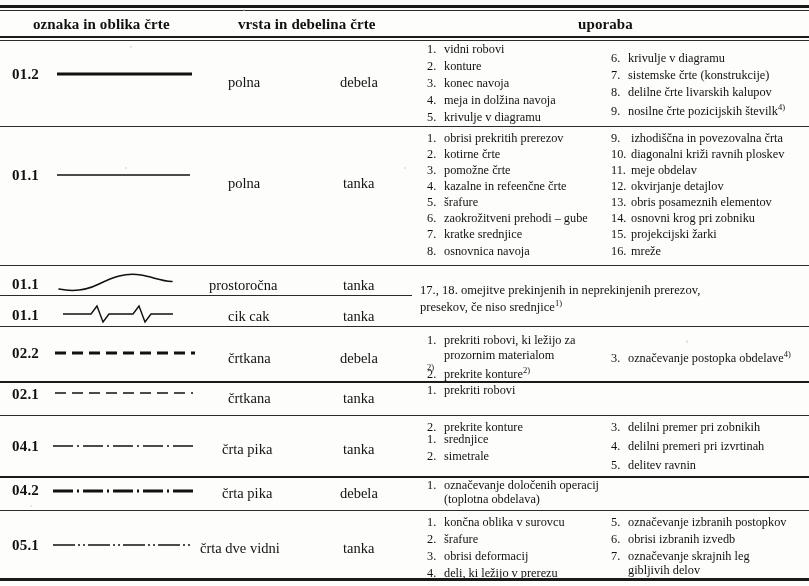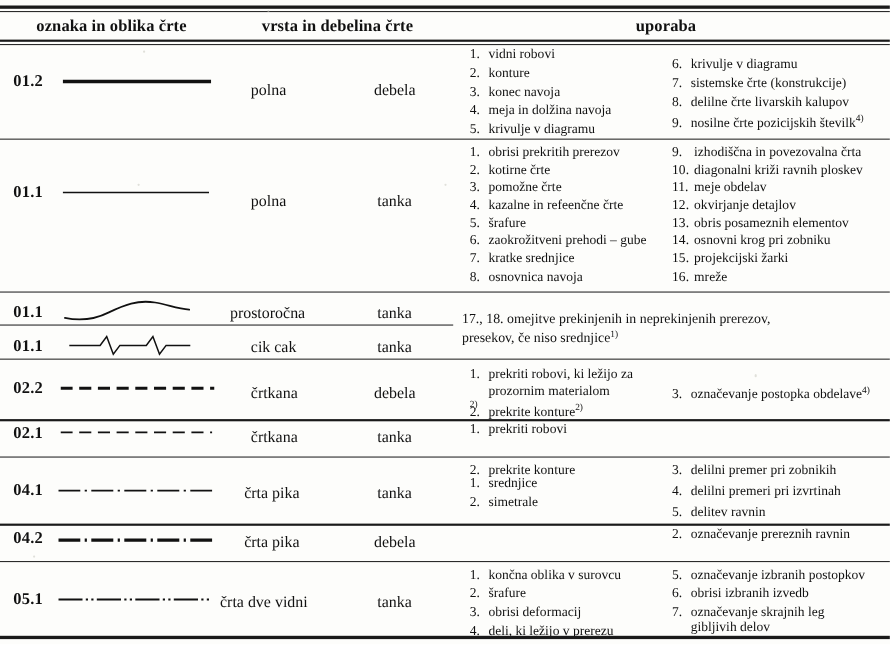--- a/index.html
+++ b/index.html
@@ -297,22 +297,23 @@
 
   <div class="code" style="left:12px; top:482px;">04.2</div>
   <div class="sample" style="left:53px; top:487px;">
     <svg width="140" height="8" viewBox="0 0 140 8">
       <line x1="0" y1="4" x2="140" y2="4" stroke="#111" stroke-width="2.9" stroke-dasharray="20 4 2 4"></line>
     </svg>
   </div>
   <div class="vrsta" style="left:222px; top:485px;">črta pika</div>
   <div class="debelina" style="left:340px; top:485px;">debela</div>
 
-  <div class="use" style="left:611px; top:479px;">
-    <span class="num">2.</span><span class="txt">označevanje prereznih ravnin</span>
+  <div class="use" style="left:427px; top:479px;">
+    <span class="num">1.</span><span class="txt">označevanje določenih operacij</span>
+    <span class="cont">(toplotna obdelava)</span>
   </div>
 
   <div class="rule thin" style="top:510px;"></div>
 
   <div class="code" style="left:12px; top:537px;">05.1</div>
   <div class="sample" style="left:53px; top:542px;">
     <svg width="140" height="6" viewBox="0 0 140 6">
       <line x1="0" y1="3" x2="140" y2="3" stroke="#111" stroke-width="1.6" stroke-dasharray="22 3 2 3 2 3"></line>
     </svg>
   </div>

